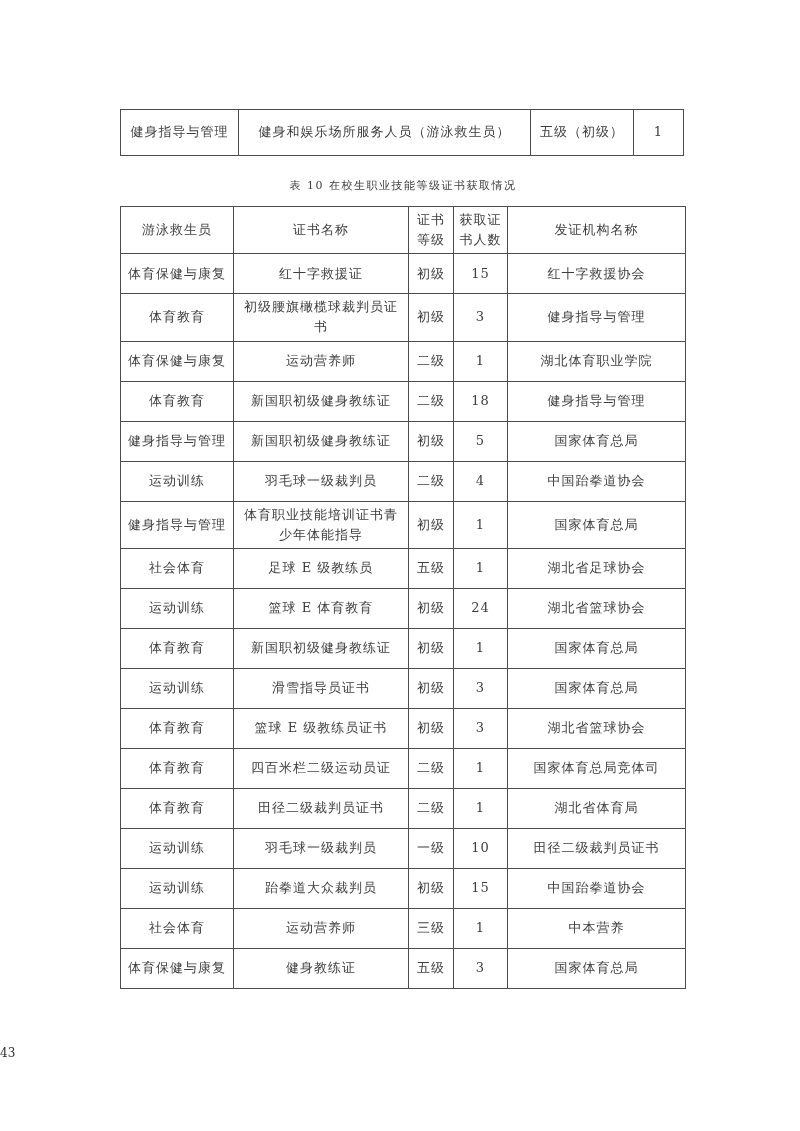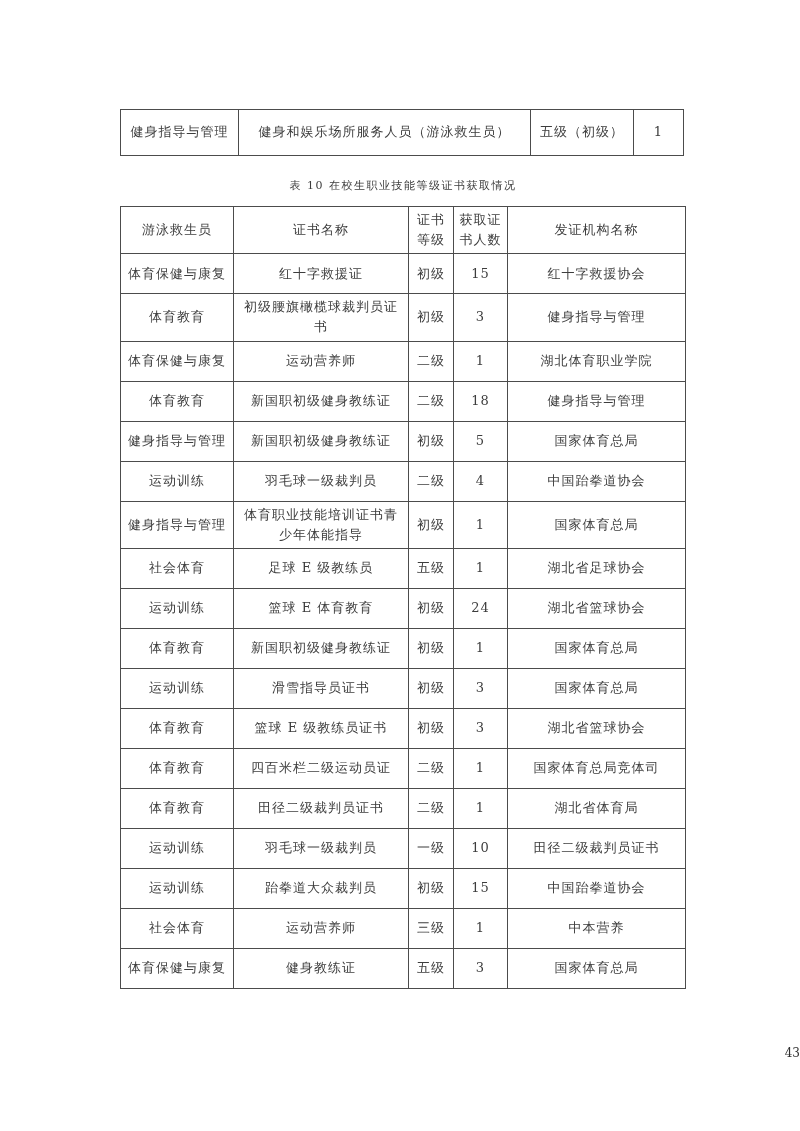--- a/index.html
+++ b/index.html
@@ -57,21 +57,21 @@
     white-space: pre-line;
   }
   .main-table td {
     height: 40px;
   }
   .page-number {
     position: absolute;
     left: 0;
     top: 1046px;
     width: 100%;
-    text-align: right;
+    text-align: left;
     font-size: 12px;
     color: #303030;
     font-family: "DejaVu Serif", "Liberation Serif", serif;
   }
 </style>
 </head>
 <body>
 
 <div class="page">
   <div class="content">

